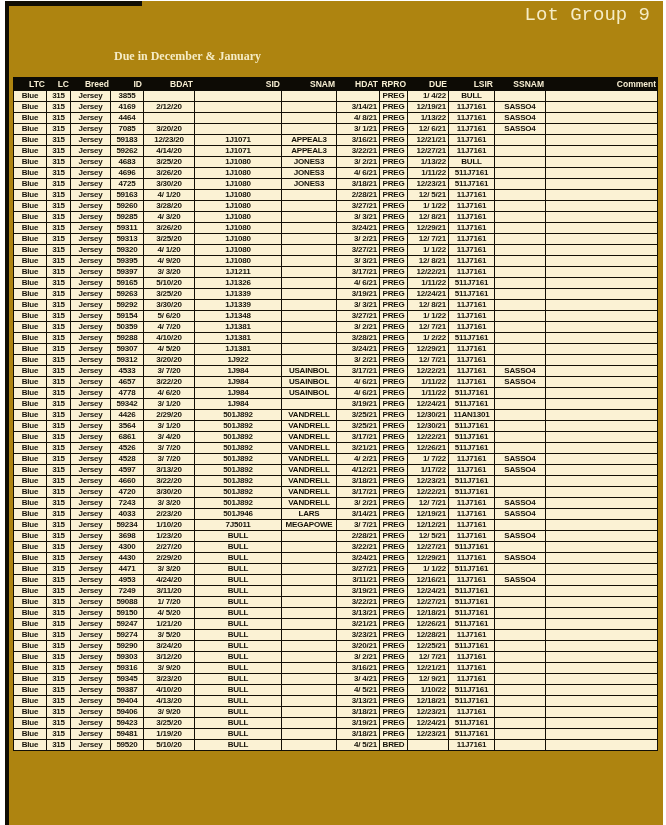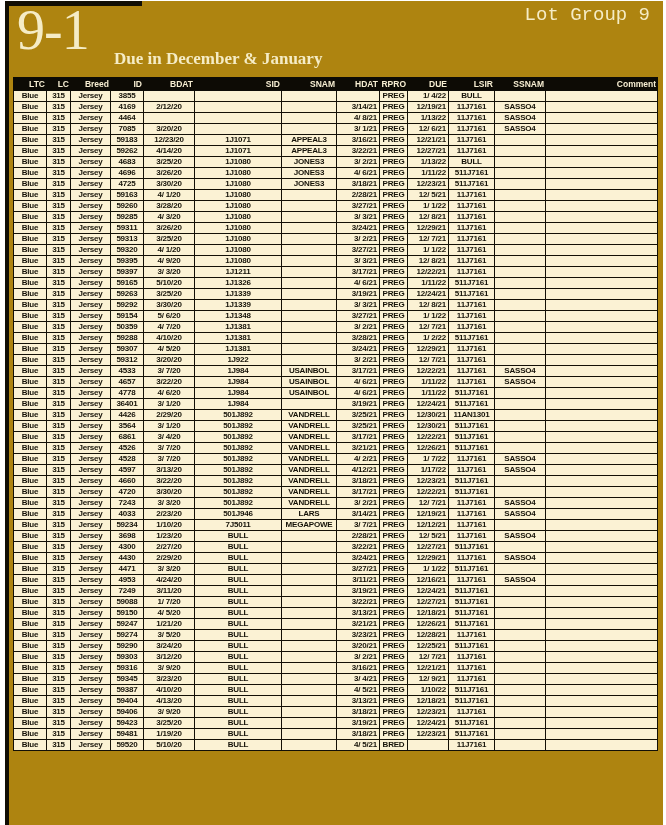--- a/index.html
+++ b/index.html
@@ -7,21 +7,21 @@
   .page { position:relative; width:666px; height:825px; background:#ffffff; overflow:hidden; }
   .gold-panel { position:absolute; left:5px; top:1px; width:658px; height:824px;
                 background:#AE8410; border-left:4px solid #100d04; }
   .top-black-segment { position:absolute; left:8px; top:1px; width:134px; height:5px; background:#100d04; }
 
   .lot-number { position:absolute; left:17px; top:2px; font-family:"Liberation Serif", serif;
                 font-size:56px; line-height:1.0; color:#F5ECC6; letter-spacing:-1px; }
   .page-title { position:absolute; left:112px; top:9px; font-family:"Liberation Serif", serif;
                 font-size:31px; color:#F5ECC6; white-space:nowrap; }
   .page-subtitle { position:absolute; left:114px; top:49px; font-family:"Liberation Serif", serif;
-                   font-size:17px; font-weight:bold; color:#F5ECC6; white-space:nowrap; }
+                   font-size:12px; font-weight:bold; color:#F5ECC6; white-space:nowrap; }
   .lot-group { position:absolute; right:16px; top:4px; font-family:Liberation Mono, monospace;
                font-size:19px; color:#F5ECC6; white-space:nowrap; }
 
   table.heifers { position:absolute; left:13px; top:77px; width:644px;
                   border-collapse:collapse; table-layout:fixed; }
   table.heifers col.c0 { width:33px; }  table.heifers col.c1 { width:24px; }
   table.heifers col.c2 { width:40px; }  table.heifers col.c3 { width:33px; }
   table.heifers col.c4 { width:51px; }  table.heifers col.c5 { width:87px; }
   table.heifers col.c6 { width:55px; }  table.heifers col.c7 { width:43px; }
   table.heifers col.c8 { width:28px; }  table.heifers col.c9 { width:41px; }
@@ -35,21 +35,20 @@
                      text-align:center; white-space:pre; overflow:hidden; letter-spacing:-0.2px; }
   table.heifers td.col-7, table.heifers td.col-9 { text-align:right; padding-right:2px; }
 </style>
 </head>
 <body>
 
 <div class="page">
   <div class="gold-panel"></div>
   <div class="top-black-segment"></div>
 
-  <div class="lot-number">9-1</div>
   <div class="page-subtitle">Due in December &amp; January</div>
   <div class="lot-group">Lot Group 9</div>
 
   <table class="heifers">
     <colgroup>
       <col class="c0">
         <col class="c1">
         <col class="c2">
         <col class="c3">
         <col class="c4">
@@ -497,21 +496,21 @@
           <td class="col-8">PREG</td>
           <td class="col-9">1/11/22</td>
           <td class="col-10">511J7161</td>
           <td class="col-11"></td>
           <td class="col-12"></td>
         </tr>
         <tr>
           <td class="col-0">Blue</td>
           <td class="col-1">315</td>
           <td class="col-2">Jersey</td>
-          <td class="col-3">36401</td>
+          <td class="col-3">59342</td>
           <td class="col-4">3/ 1/20</td>
           <td class="col-5">1J984</td>
           <td class="col-6"></td>
           <td class="col-7">3/19/21</td>
           <td class="col-8">PREG</td>
           <td class="col-9">12/24/21</td>
           <td class="col-10">511J7161</td>
           <td class="col-11"></td>
           <td class="col-12"></td>
         </tr>

